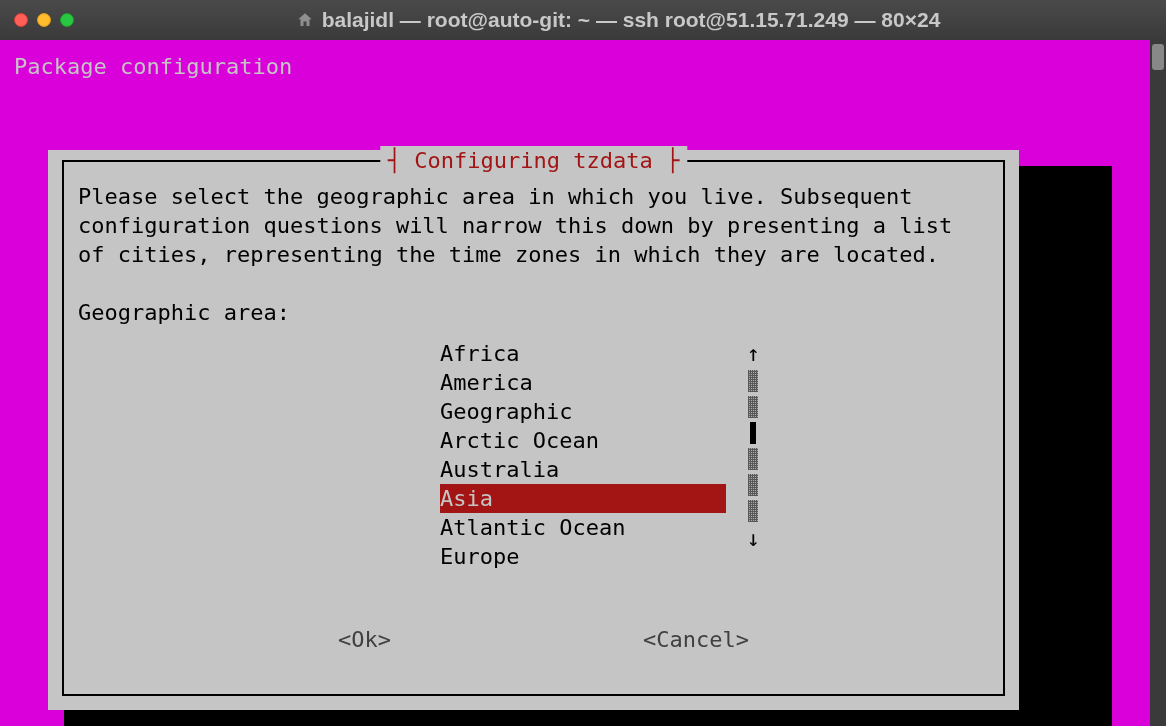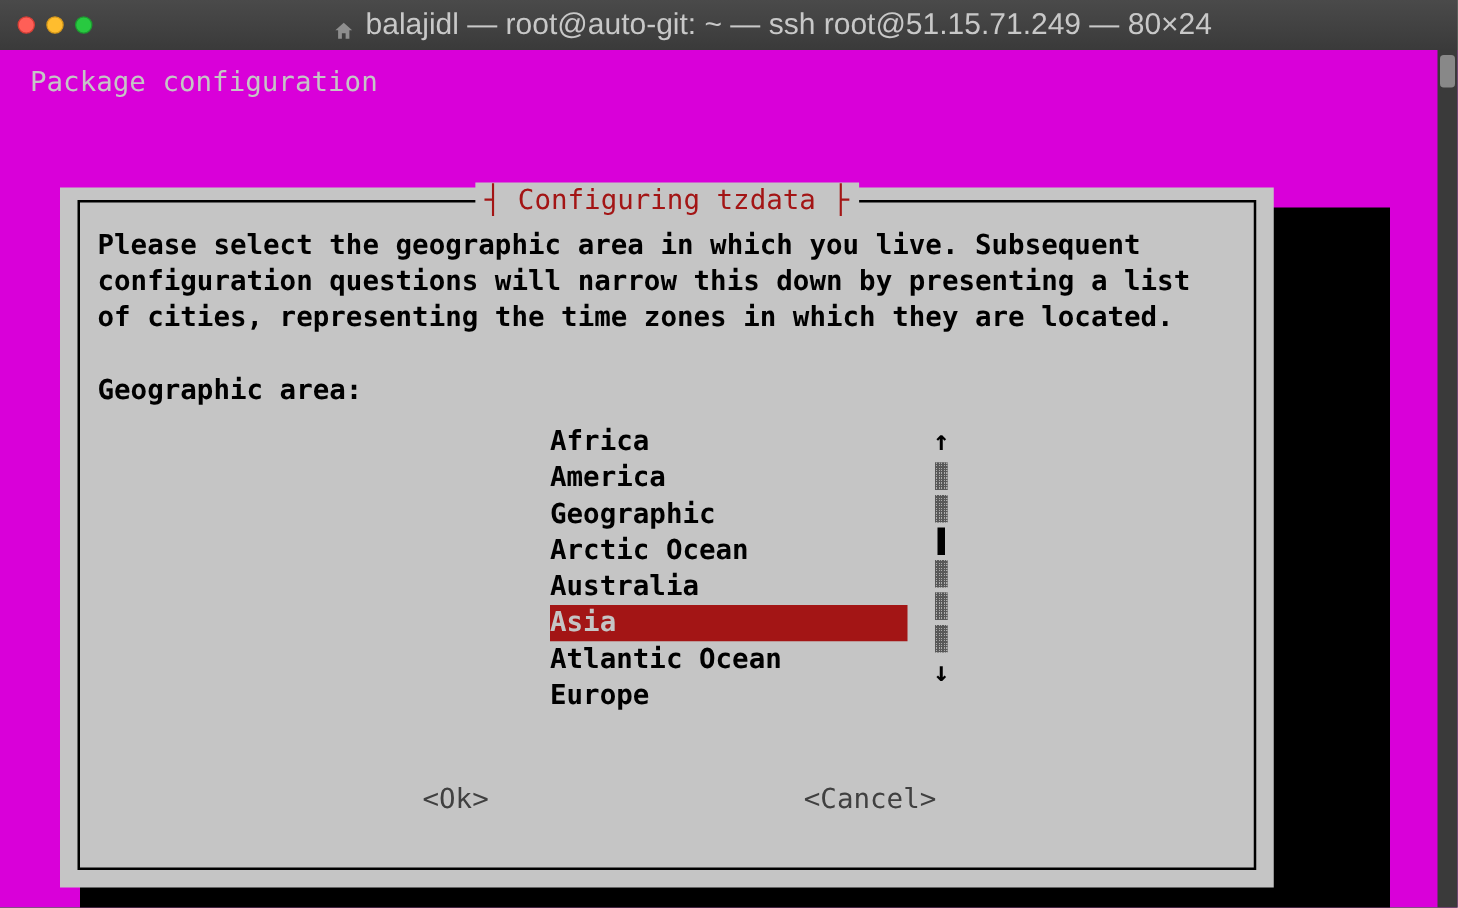--- a/index.html
+++ b/index.html
@@ -31,37 +31,37 @@
       gap: 9px;
       align-items: center;
     }
     .light { width: 14px; height: 14px; border-radius: 50%; }
     .light.red { background: #ff5f57; border: 0.5px solid #d63e36; }
     .light.yellow { background: #ffbd2e; border: 0.5px solid #d89a1a; }
     .light.green { background: #28c940; border: 0.5px solid #1c9b30; }
     .title-center {
       flex: 1;
       display: flex;
-      align-items: flex-end;
+      align-items: center;
       justify-content: center;
       gap: 8px;
       color: #c8c8c8;
-      font-size: 24px;
-      font-weight: 400;
+      font-size: 21px;
+      font-weight: 700;
       font-family: -apple-system, BlinkMacSystemFont, 'Segoe UI', sans-serif;
     }
     .home-icon {
       width: 18px; height: 18px;
       display: inline-flex; align-items: center; justify-content: center;
       opacity: 0.7;
     }
     .terminal-body {
       flex: 1;
       background: #d900d9;
-      padding: 8px 24px;
+      padding: 8px 14px;
       font-size: 22px;
       line-height: 29px;
       color: #c5c5c5;
       position: relative;
       font-family: 'Menlo', 'Monaco', 'Consolas', monospace;
     }
     .os-scrollbar {
       position: absolute;
       right: 0;
       top: 0;
@@ -114,21 +114,20 @@
       transform: translateX(-50%);
       background: #c5c5c5;
       padding: 0 8px;
       color: #a31515;
       white-space: pre;
     }
     .dialog-body {
       padding: 20px 14px 10px 14px;
       font-size: 22px;
       line-height: 29px;
-      font-weight: bold;
     }
     .dialog-text {
       white-space: pre-wrap;
       color: #000;
     }
     .list-area {
       margin-top: 12px;
       position: relative;
       height: 232px;
     }

